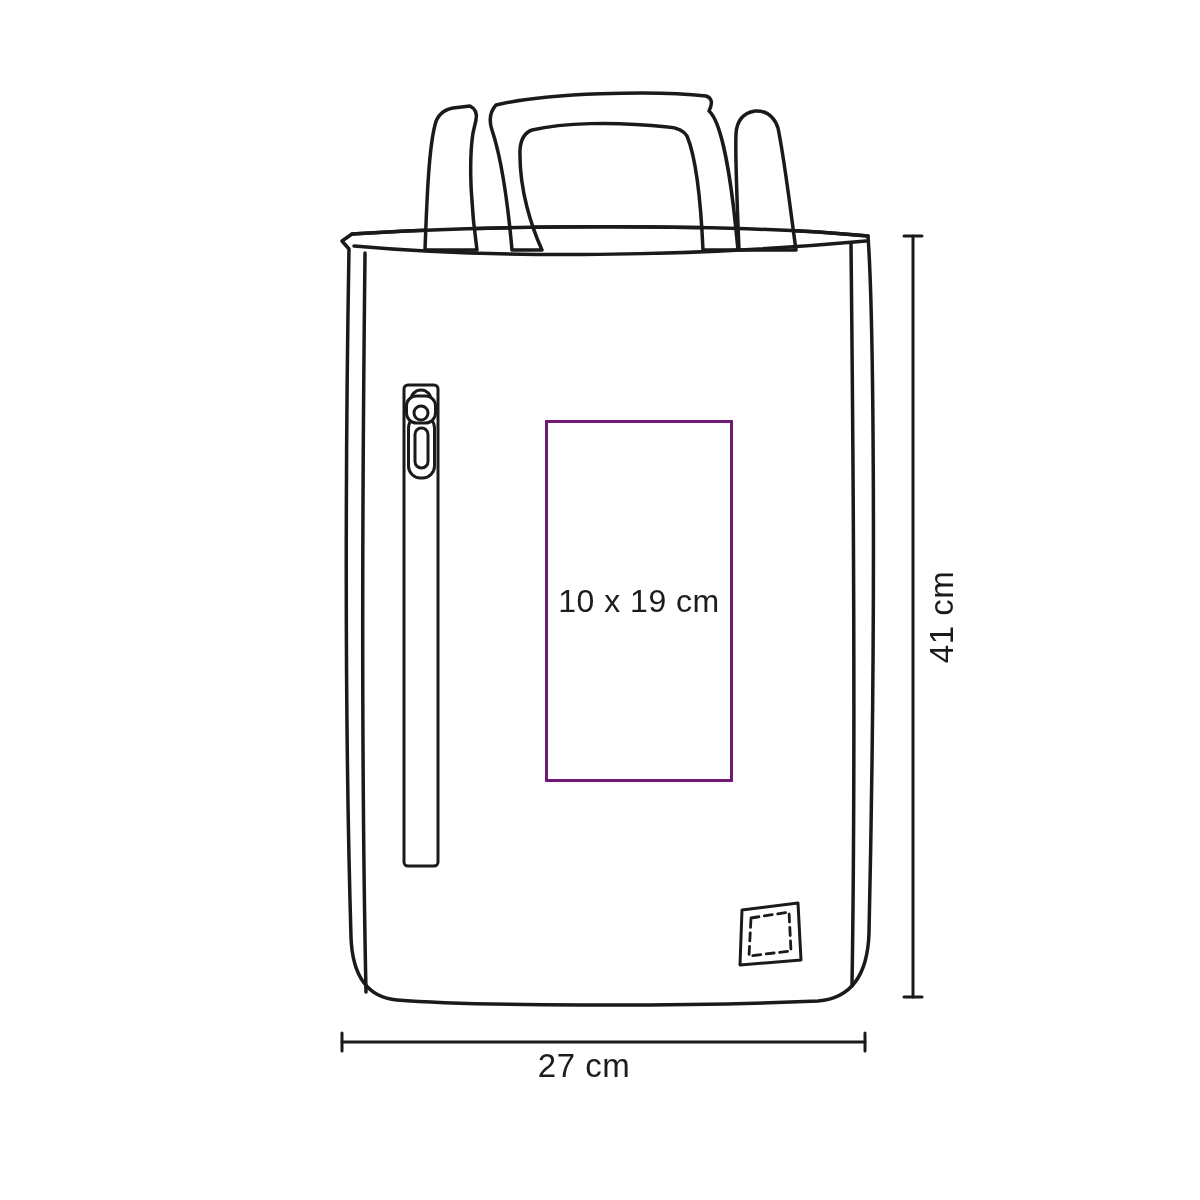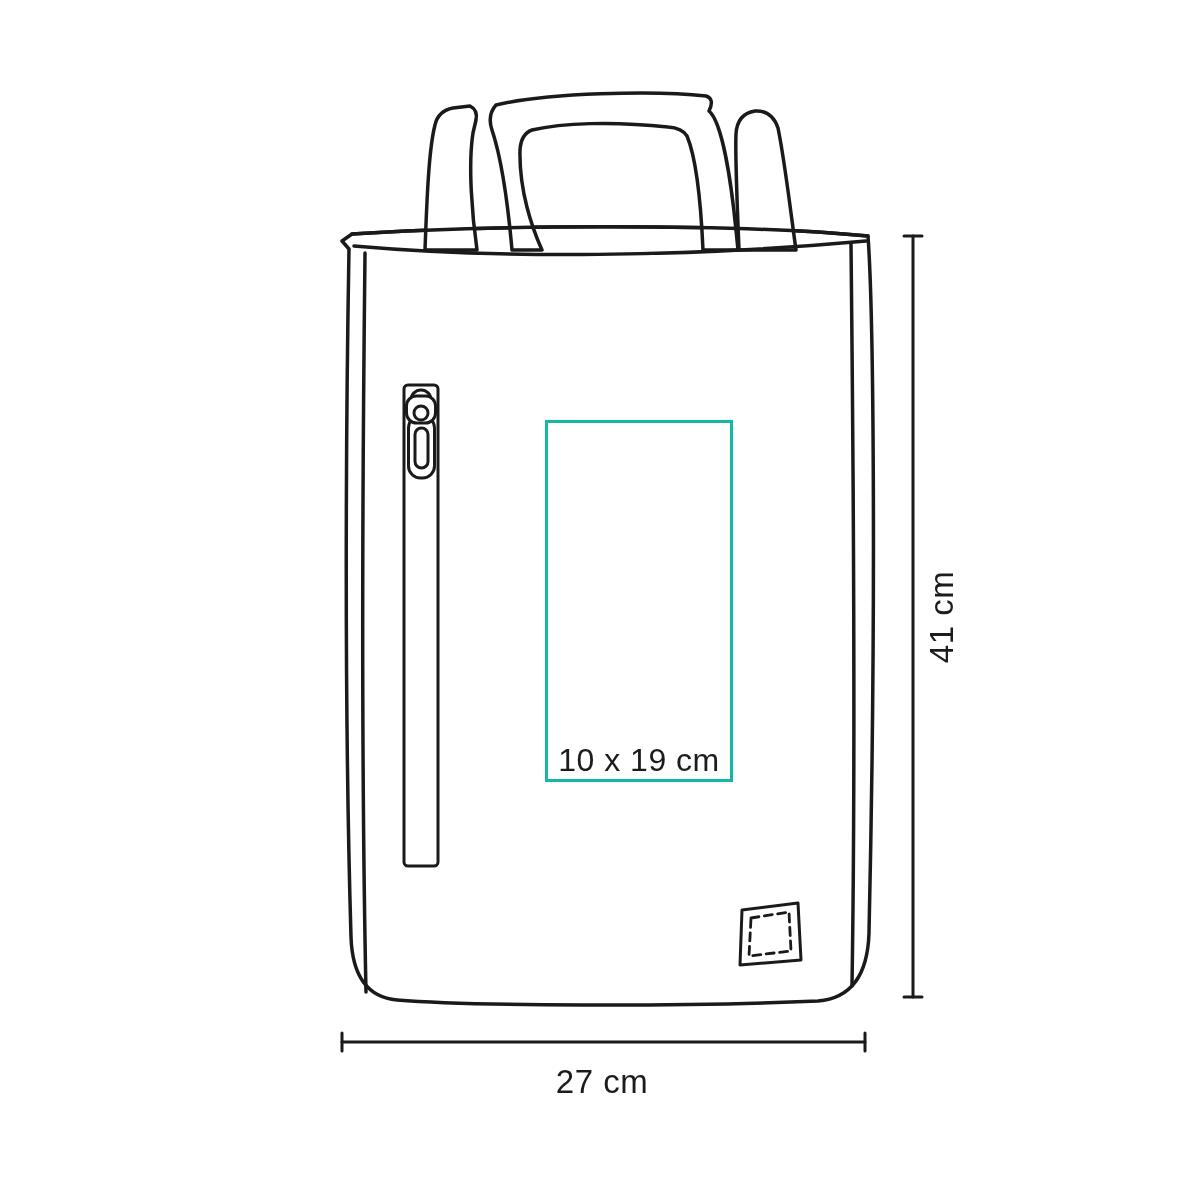--- a/index.html
+++ b/index.html
@@ -20,23 +20,23 @@
     position: absolute;
     inset: 0;
   }
   .print-area-box {
     position: absolute;
     left: 545px;
     top: 420px;
     width: 188px;
     height: 362px;
     box-sizing: border-box;
-    border: 3px solid #14b8a6;
+    border: 3px solid #701a75;
     display: flex;
-    align-items: flex-end;
+    align-items: center;
     justify-content: center;
   }
   .print-area-label {
     font-size: 32px;
     letter-spacing: 0.5px;
     color: #1c1c1c;
     white-space: nowrap;
   }
   .dim-label {
     position: absolute;
@@ -49,24 +49,23 @@
   .dim-label-height {
     left: 880px;
     top: 597px;
     width: 124px;
     height: 40px;
     line-height: 40px;
     transform: rotate(-90deg);
     transform-origin: center center;
   }
   .dim-label-width {
-    left: 502px;
+    left: 484px;
     top: 1047px;
     width: 200px;
-    margin-top: 16px;
   }
 </style>
 </head>
 <body>
 
 <div class="canvas">
 
   <svg class="art" viewBox="0 0 1200 1200" xmlns="http://www.w3.org/2000/svg">
     <g stroke="#1a1a1a" stroke-width="3.5" fill="none" stroke-linecap="round" stroke-linejoin="round">
 

